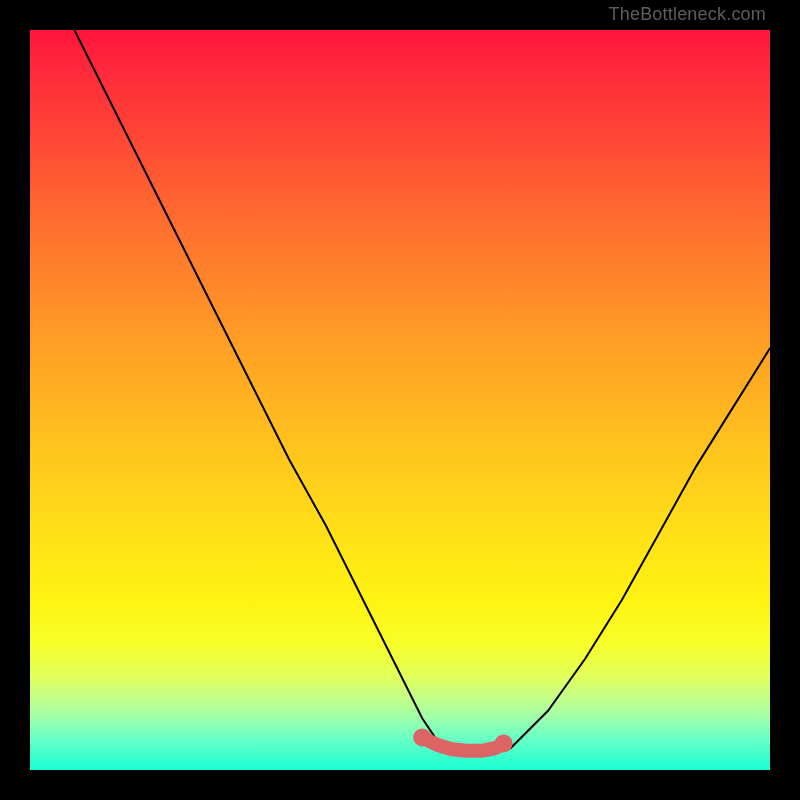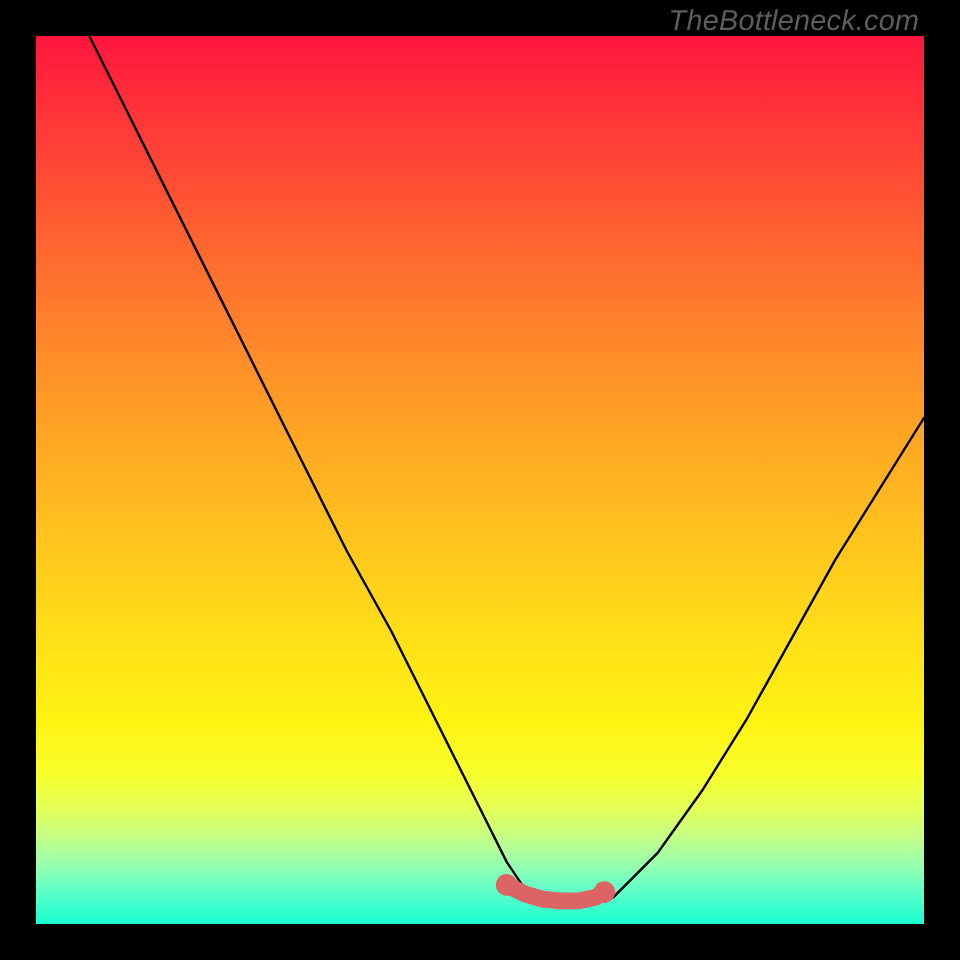--- a/index.html
+++ b/index.html
@@ -33,25 +33,24 @@
       #9effab 93%,
       #64ffc7 96%,
       #1bffd2 100%
     );
   }
   .attrib {
     position: absolute;
     top: 4px;
     right: 34px;
     color: #5d5d5d;
-    font-size: 24px;
+    font-size: 18px;
     font-weight: 500;
     letter-spacing: 0.2px;
     user-select: none;
-    font-style: italic;
   }
   svg.curve {
     position: absolute;
     left: 0;
     top: 0;
     width: 740px;
     height: 740px;
   }
 </style>
 </head>

